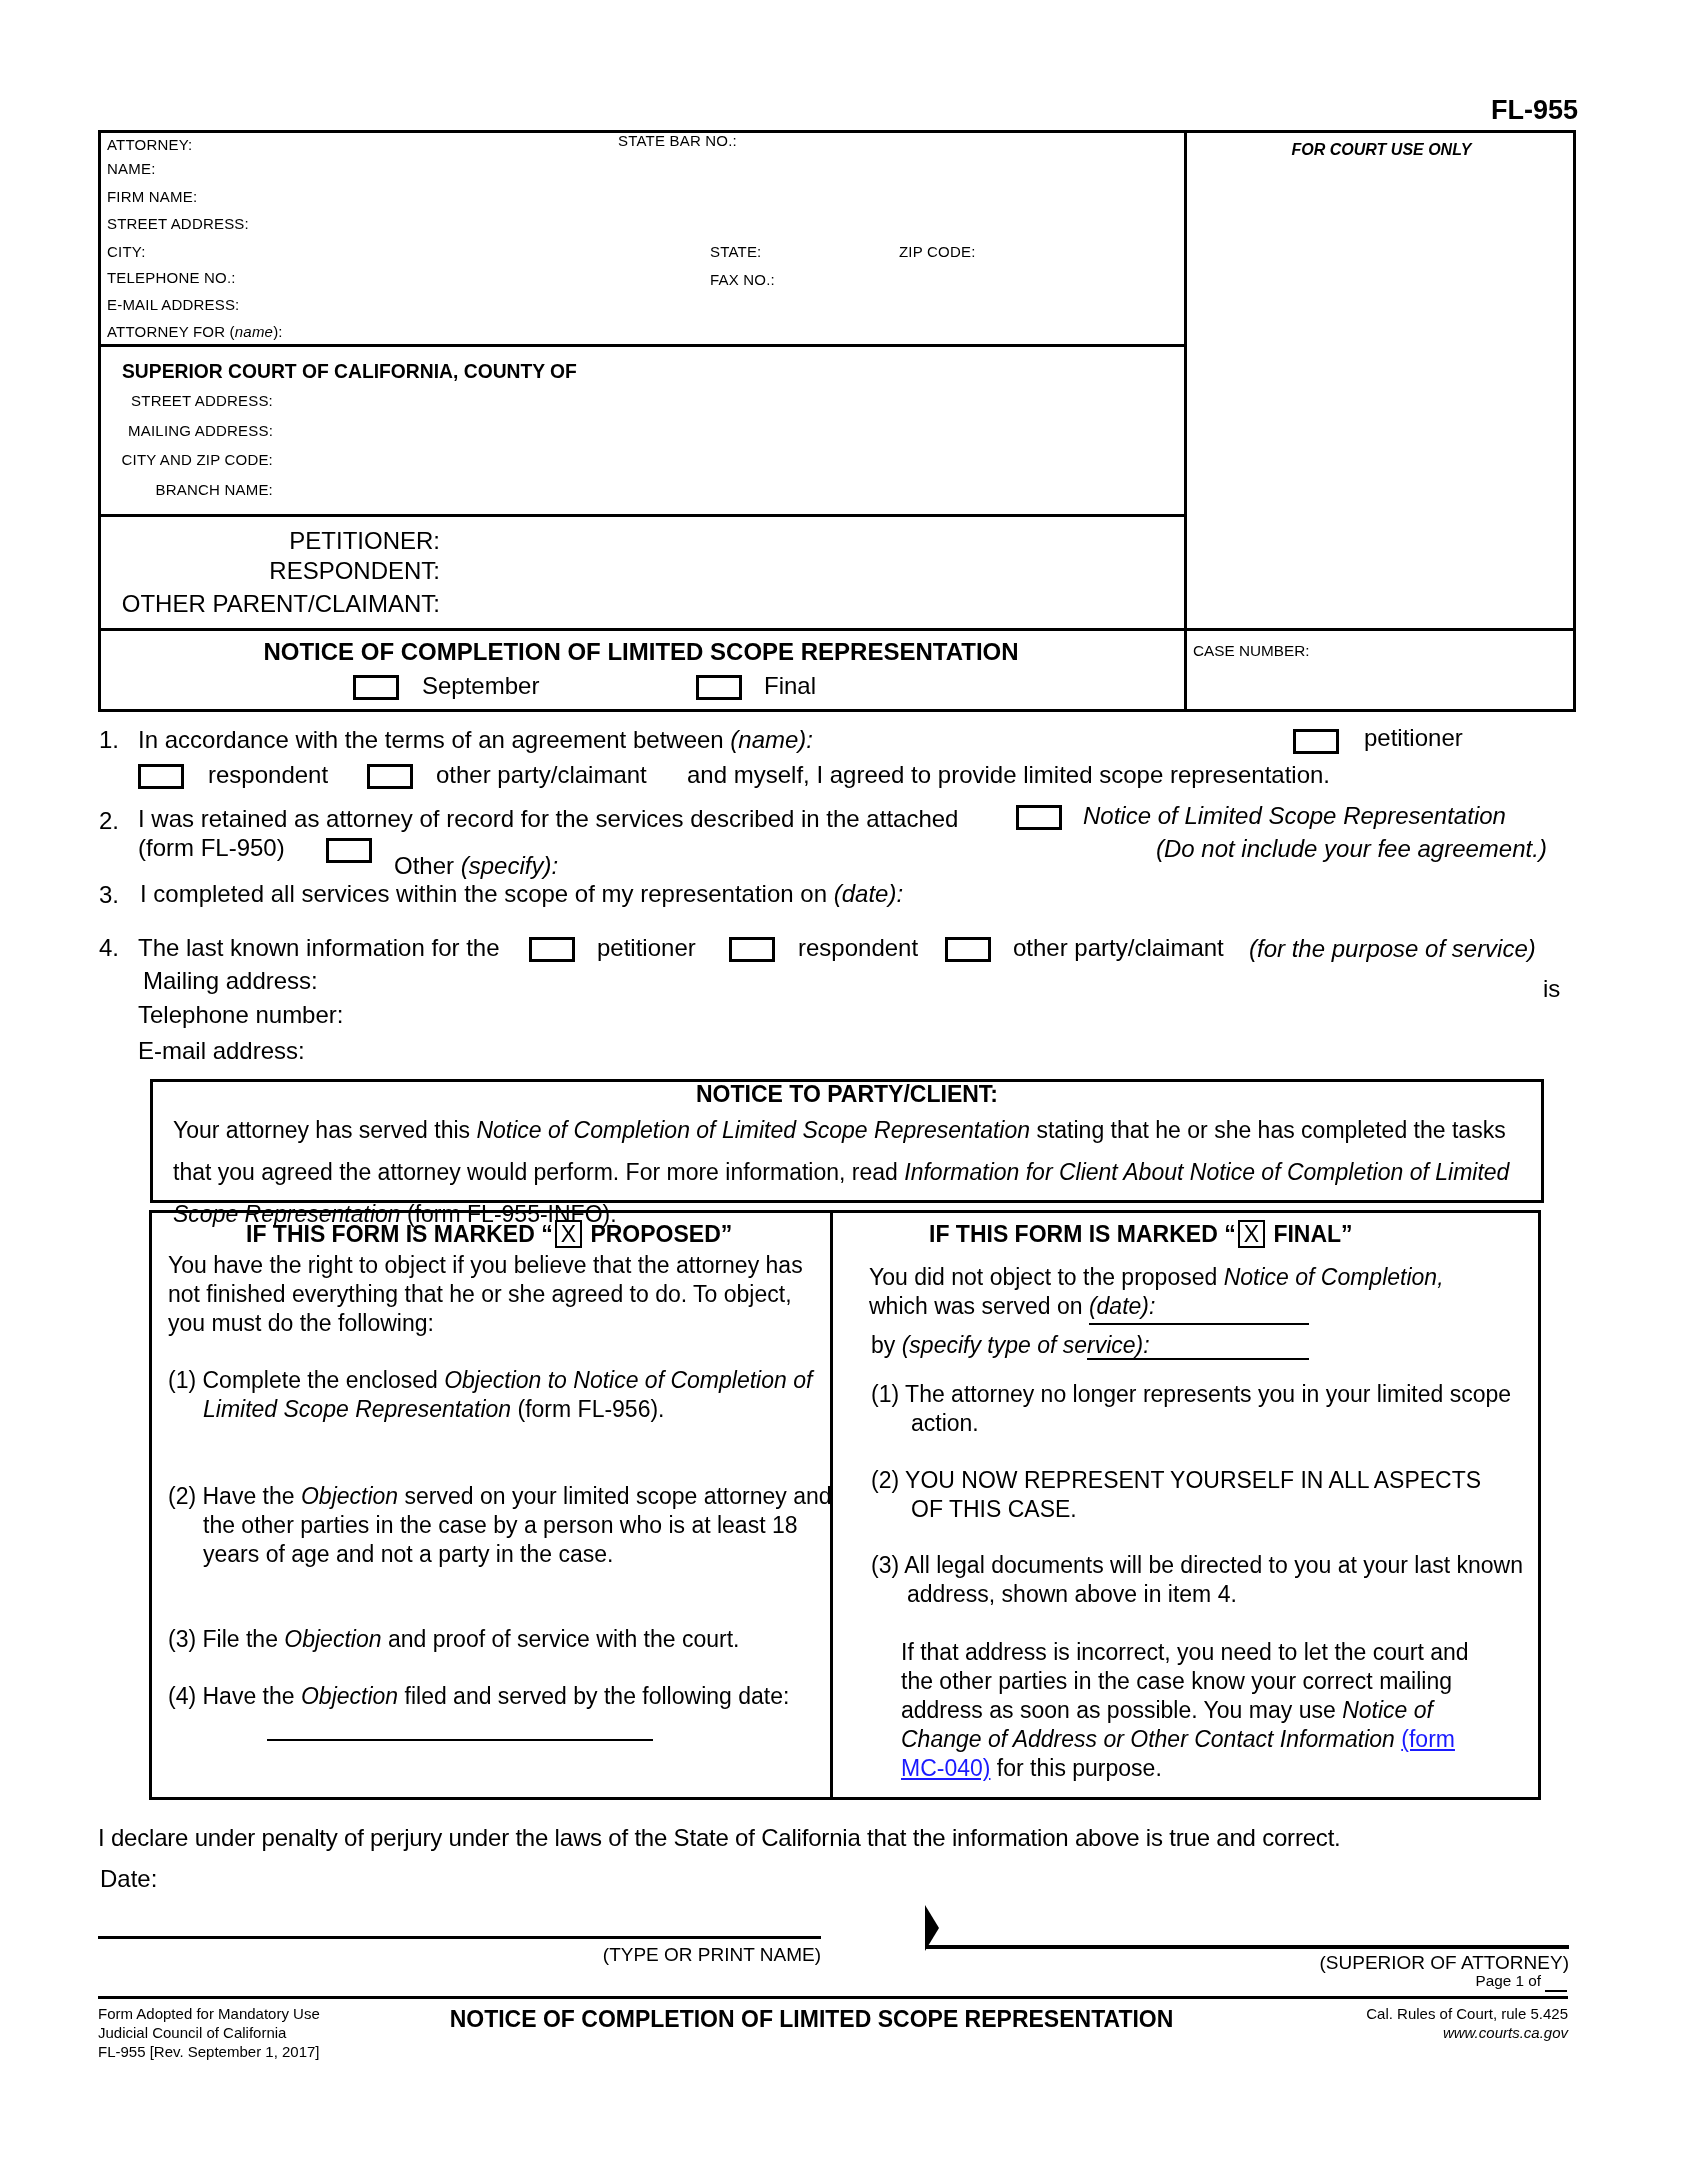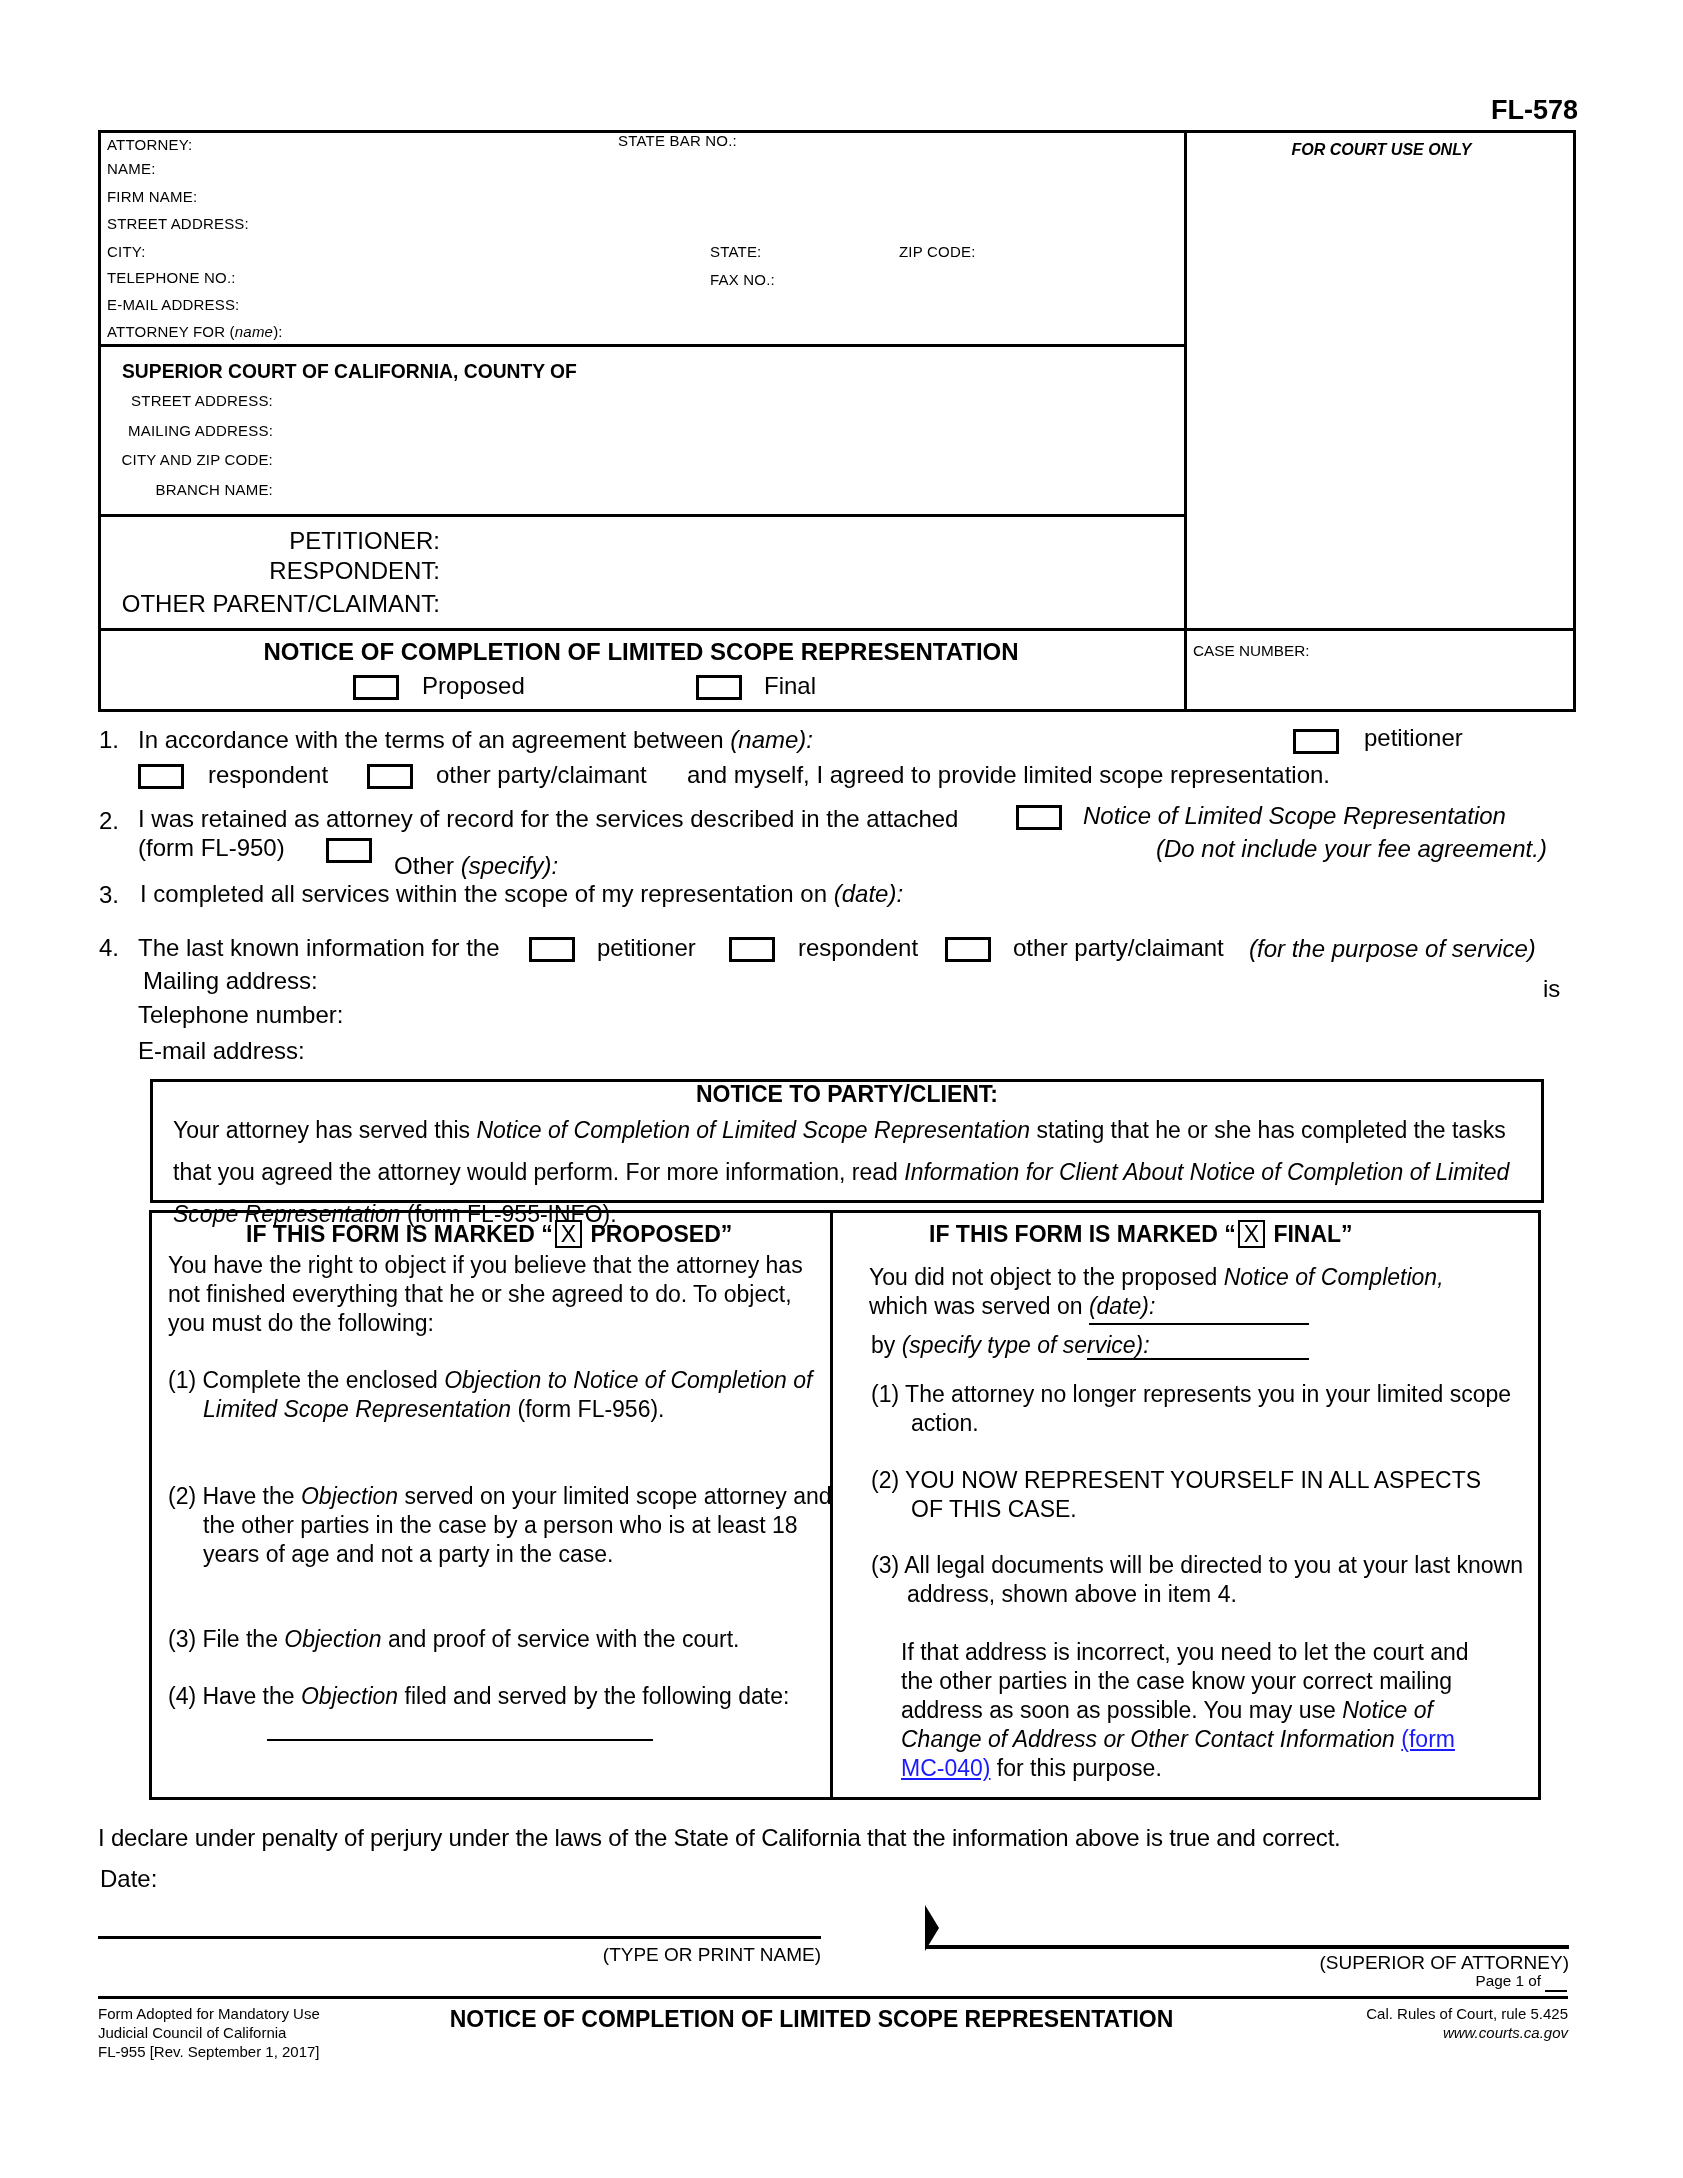--- a/index.html
+++ b/index.html
@@ -39,21 +39,21 @@
   .indent { padding-left: 35px; text-indent: -35px; }
   a.link { color: #1a1aff; text-decoration: underline; }
 
   .sigline { height: 3px; background: #000; }
   .caption { font-size: 19px; text-align: right; }
   .foot-small { font-size: 15px; line-height: 19px; }
 </style>
 </head>
 <body>
 
-<div class="abs formno">FL-578</div>
+<div class="abs formno">FL-955</div>
 
 <div class="abs hbox"></div>
 <div class="abs vdiv"></div>
 <div class="abs hline" style="left:98px;top:344px;width:1089px;"></div>
 <div class="abs hline" style="left:98px;top:514px;width:1089px;"></div>
 <div class="abs hline" style="left:98px;top:628px;width:1478px;"></div>
 
 <div>
   <div class="abs small" style="left:107px;top:136px;">ATTORNEY:</div>
   <div class="abs small" style="left:618px;top:132px;">STATE BAR NO.:</div>
@@ -80,21 +80,21 @@
 </div>
 
 <div>
   <div class="abs party" style="top:527px;">PETITIONER:</div>
   <div class="abs party" style="top:557px;">RESPONDENT:</div>
   <div class="abs party" style="top:590px;">OTHER PARENT/CLAIMANT:</div>
 </div>
 
 <div class="abs title-main">NOTICE OF COMPLETION OF LIMITED SCOPE REPRESENTATION</div>
 <div class="abs cb" style="left:353px;top:675px;"></div>
-<div class="abs lbl" style="left:422px;top:672px;">Proposed</div>
+<div class="abs lbl" style="left:422px;top:672px;">September</div>
 <div class="abs cb" style="left:696px;top:675px;"></div>
 <div class="abs lbl" style="left:764px;top:672px;">Final</div>
 <div class="abs case-num">CASE NUMBER:</div>
 
 <div>
   <div class="abs body-text" style="left:99px;top:726px;">1.</div>
   <div class="abs body-text" style="left:138px;top:726px;"><span>In accordance with the terms of an agreement between</span> <i>(name):</i></div>
   <div class="abs cb" style="left:1293px;top:729px;"></div>
   <div class="abs body-text" style="left:1364px;top:724px;">petitioner</div>
   <div class="abs cb" style="left:138px;top:764px;"></div>

